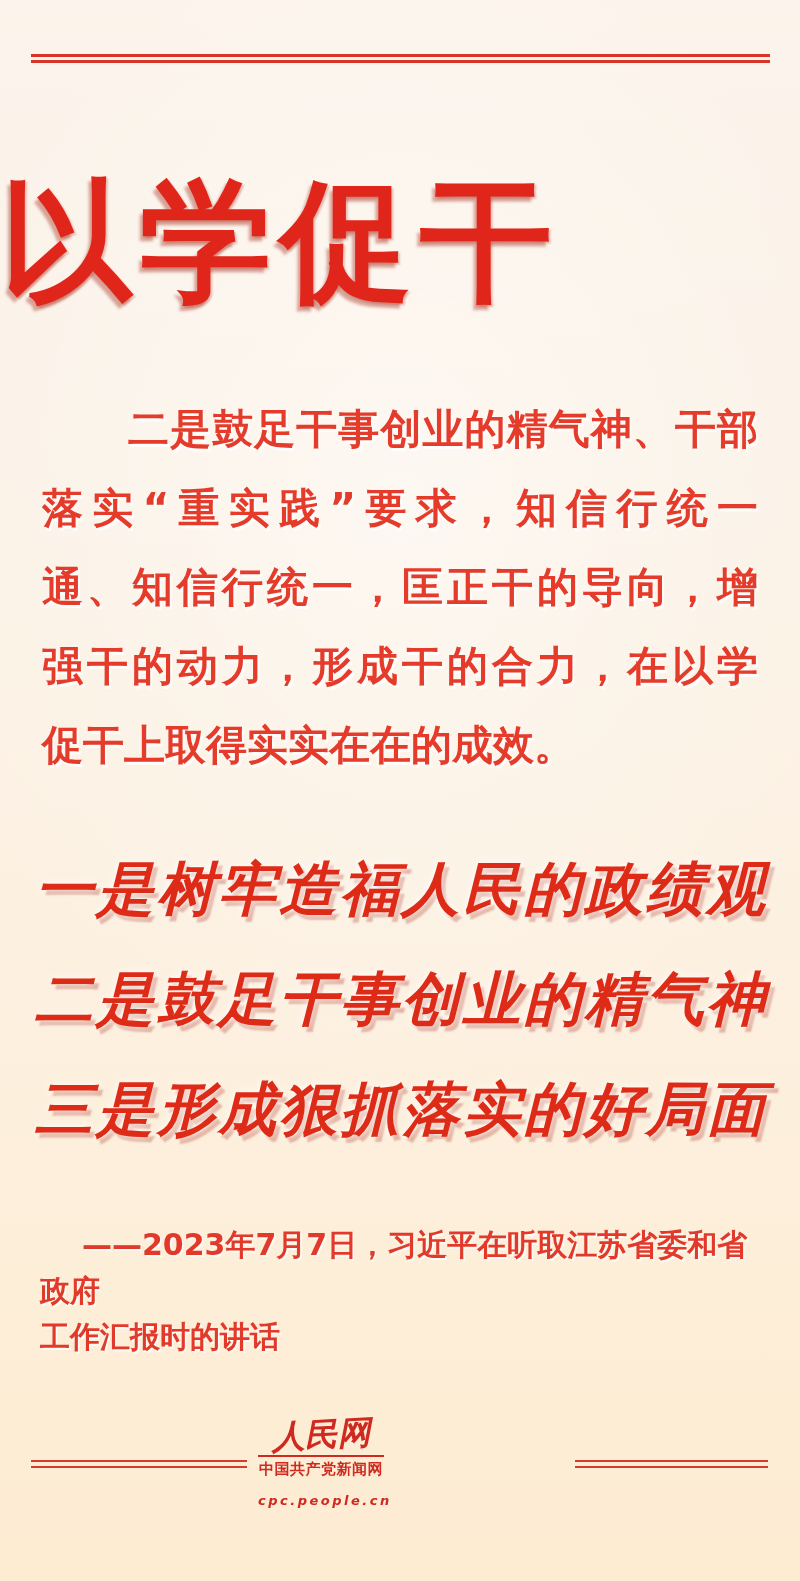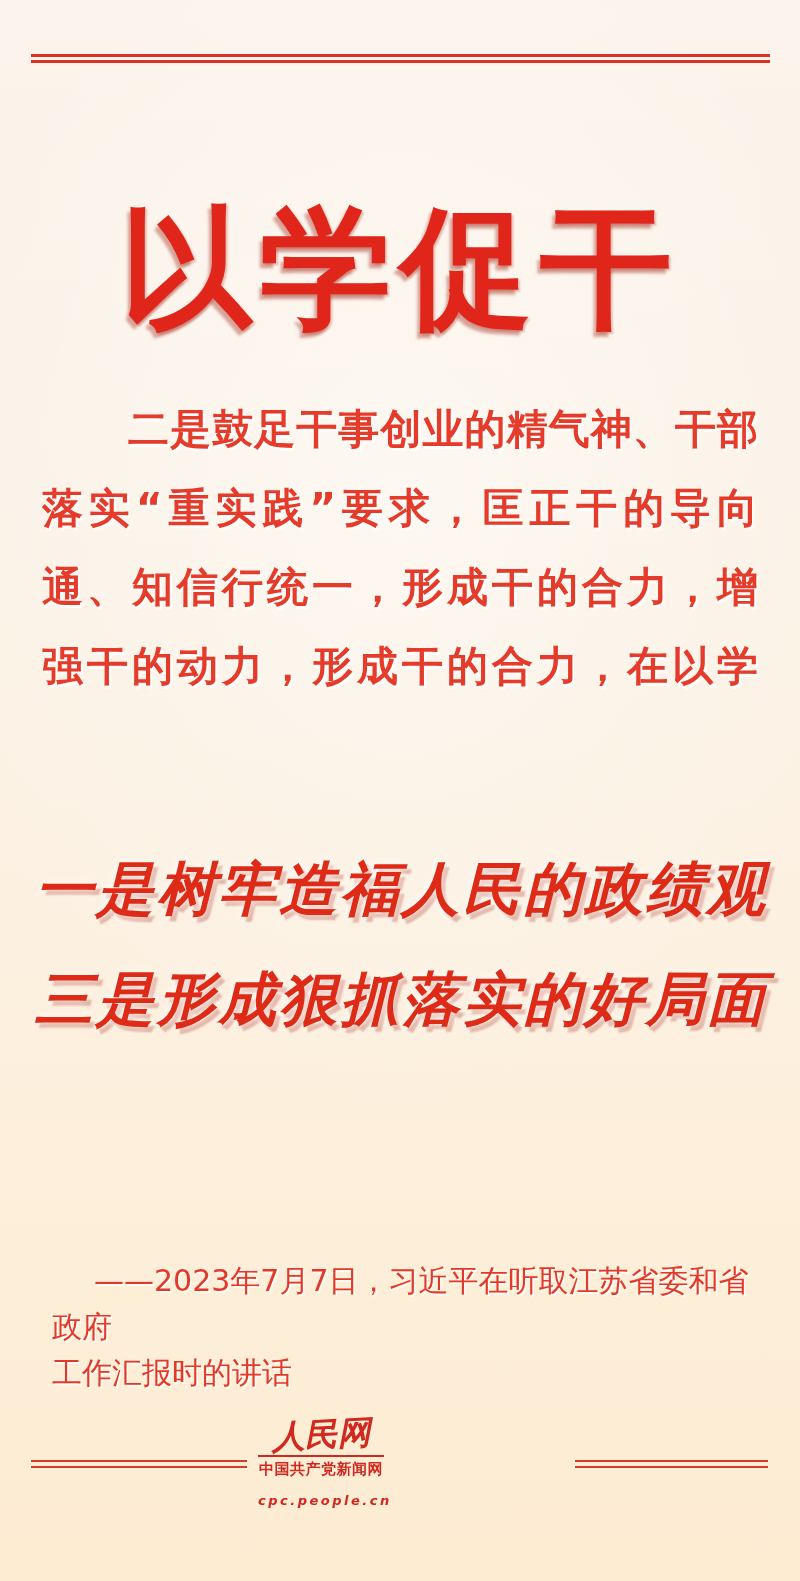--- a/index.html
+++ b/index.html
@@ -18,28 +18,27 @@
   
   .top-rule {
     position:absolute; left:31px; top:54px; width:739px; height:9px;
     border-top:3px solid #d93425; border-bottom:3px solid #d93425;
     box-sizing:border-box;
   }
 
   
   .title {
     position:absolute; top:165px; left:0; width:100%;
-    text-align:center;
+    text-align:left;
     font-family:"DejaVu Serif","Liberation Serif",serif;
     font-weight:700;
     font-size:132px; line-height:1.15; letter-spacing:8px;
     color:#e0261a;
     text-shadow:-3px 5px 3px rgba(158,28,14,0.38), 2px 2px 2px rgba(170,30,16,0.25);
     white-space:nowrap;
-    margin-top:27px;
   }
 
   
   .paragraph {
     position:absolute; top:390px; left:42px; width:716px;
     font-size:41px; font-weight:600;
     color:#e43b2b;
     line-height:79px;
     text-shadow:2px 3px 1px rgba(255,255,255,0.85);
   }
@@ -53,25 +52,24 @@
     font-family:"DejaVu Serif","Liberation Serif",serif;
     font-weight:700;
     font-size:58px; line-height:110px;
     color:#de2b17;
     text-shadow:0 0 9px rgba(255,255,255,0.95), 4px 5px 2px rgba(168,30,14,0.32);
   }
   .emphasis .e-line { text-align:justify; text-align-last:justify;font-style:italic; }
 
   
   .attribution {
-    position:absolute; top:1222px; left:52px; width:718px;
-    font-size:30px; font-weight:400;
+    position:absolute; top:1222px; left:40px; width:718px;
+    font-size:30px; font-weight:700;
     color:#e23a2a; line-height:46px;
     text-shadow:1.5px 2px 0 rgba(255,255,255,0.8);
-    margin-top:36px;
   }
   .attribution .a-line.first { text-indent:42px; }
 
   
   .footer { position:absolute; top:1408px; left:0; width:800px; height:110px; }
   .side-rule {
     position:absolute; top:52px; height:8px; box-sizing:border-box;
     border-top:2px solid #d63c2e; border-bottom:2px solid #d63c2e;
   }
   .side-rule.left  { left:31px;  width:216px; }
@@ -100,27 +98,29 @@
 <body>
 
 <div class="poster">
 
   <div class="top-rule"></div>
 
   <div class="title">以学促干</div>
 
   <div class="paragraph">
     <div class="p-line first">二是鼓足干事创业的精气神、干部</div>
-    <div class="p-line">落实“重实践”要求，匡正干的导向</div>
-    <div class="p-line">通、知信行统一，形成干的合力，增</div>
+    <div class="p-line">落实“重实践”要求，知信行统一</div>
+    <div class="p-line">通、知信行统一，匡正干的导向，增</div>
     <div class="p-line">强干的动力，形成干的合力，在以学</div>
+    <div class="p-line last">促干上取得实实在在的成效。</div>
   </div>
 
   <div class="emphasis">
     <div class="e-line">一是树牢造福人民的政绩观</div>
+    <div class="e-line">二是鼓足干事创业的精气神</div>
     <div class="e-line">三是形成狠抓落实的好局面</div>
   </div>
 
   <div class="attribution">
     <div class="a-line first">——2023年7月7日，习近平在听取江苏省委和省政府</div>
     <div class="a-line">工作汇报时的讲话</div>
   </div>
 
   <div class="footer">
     <div class="side-rule left"></div>

